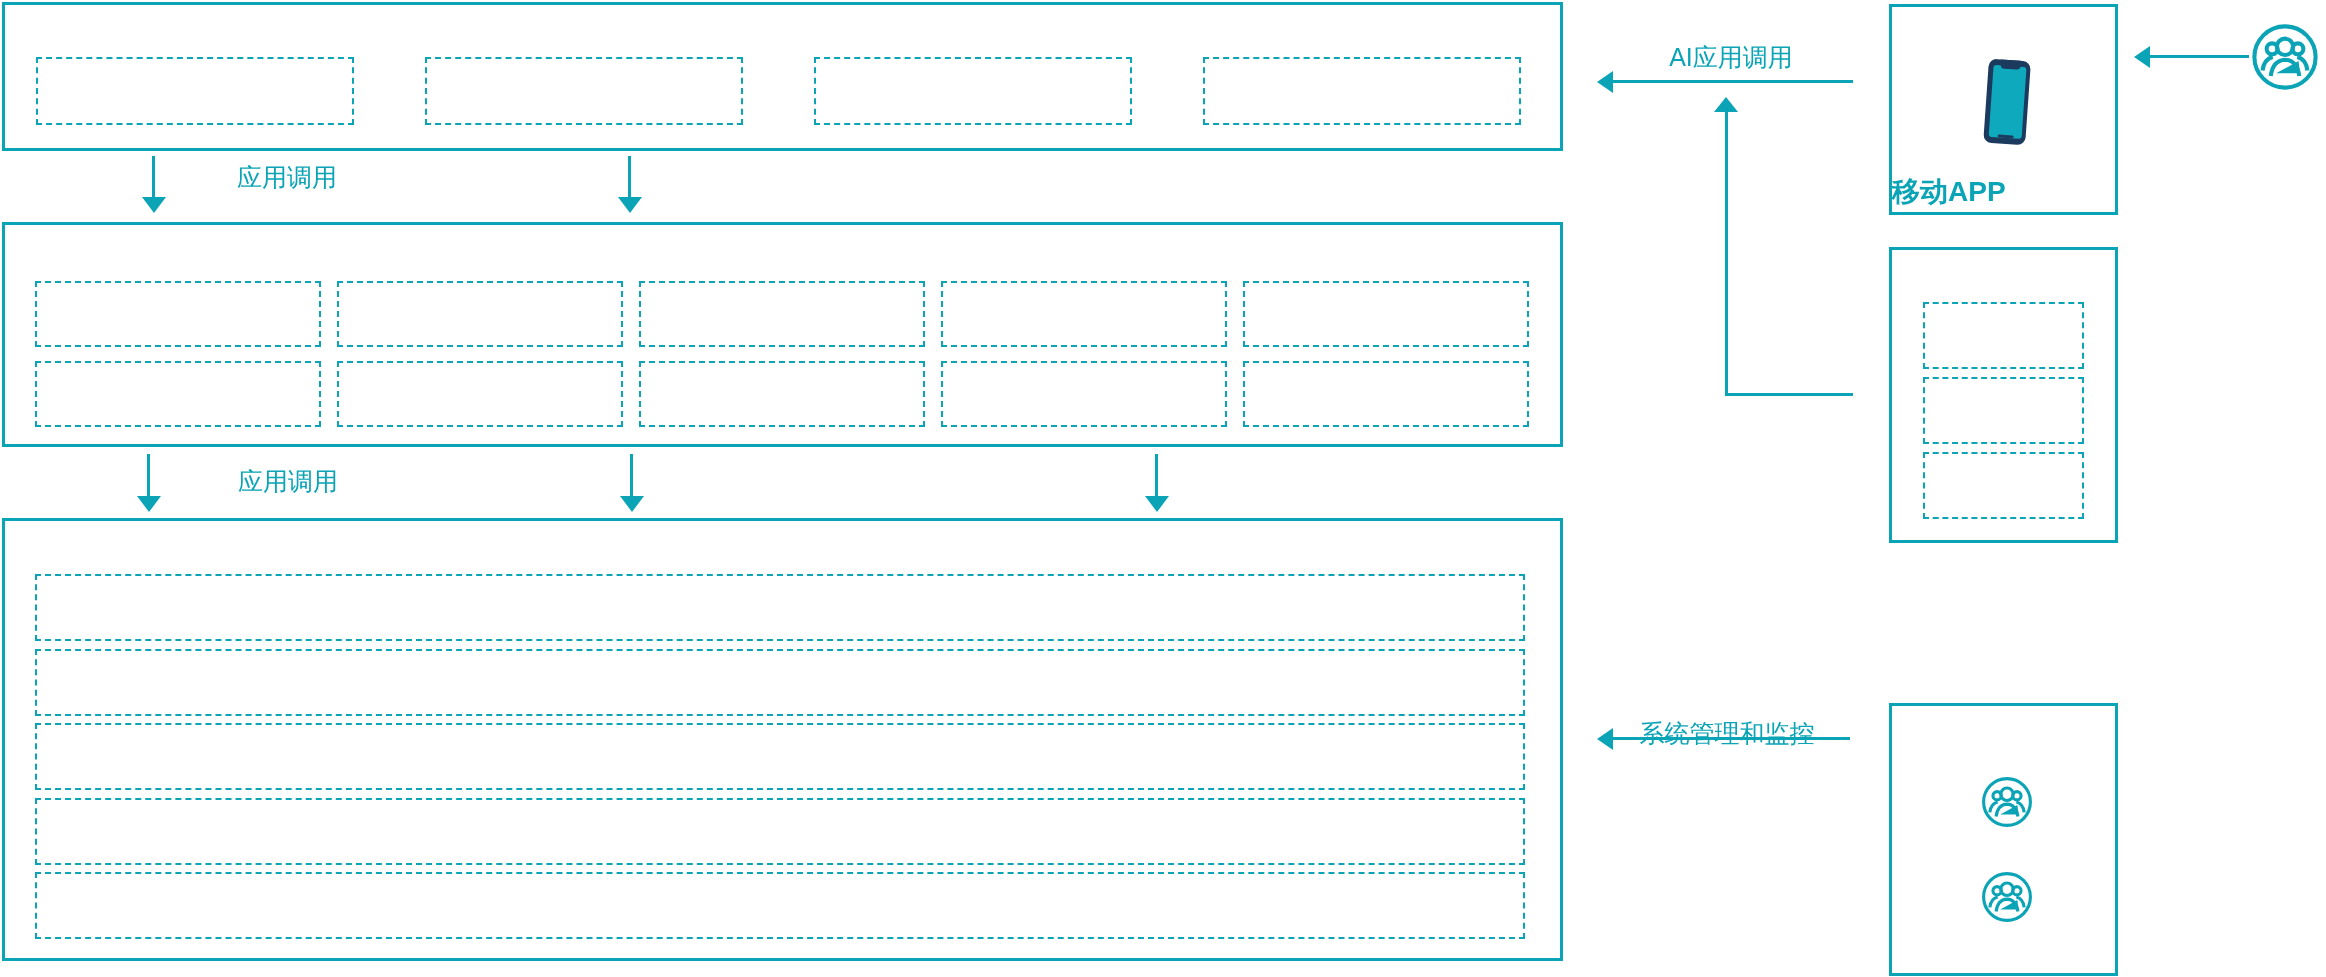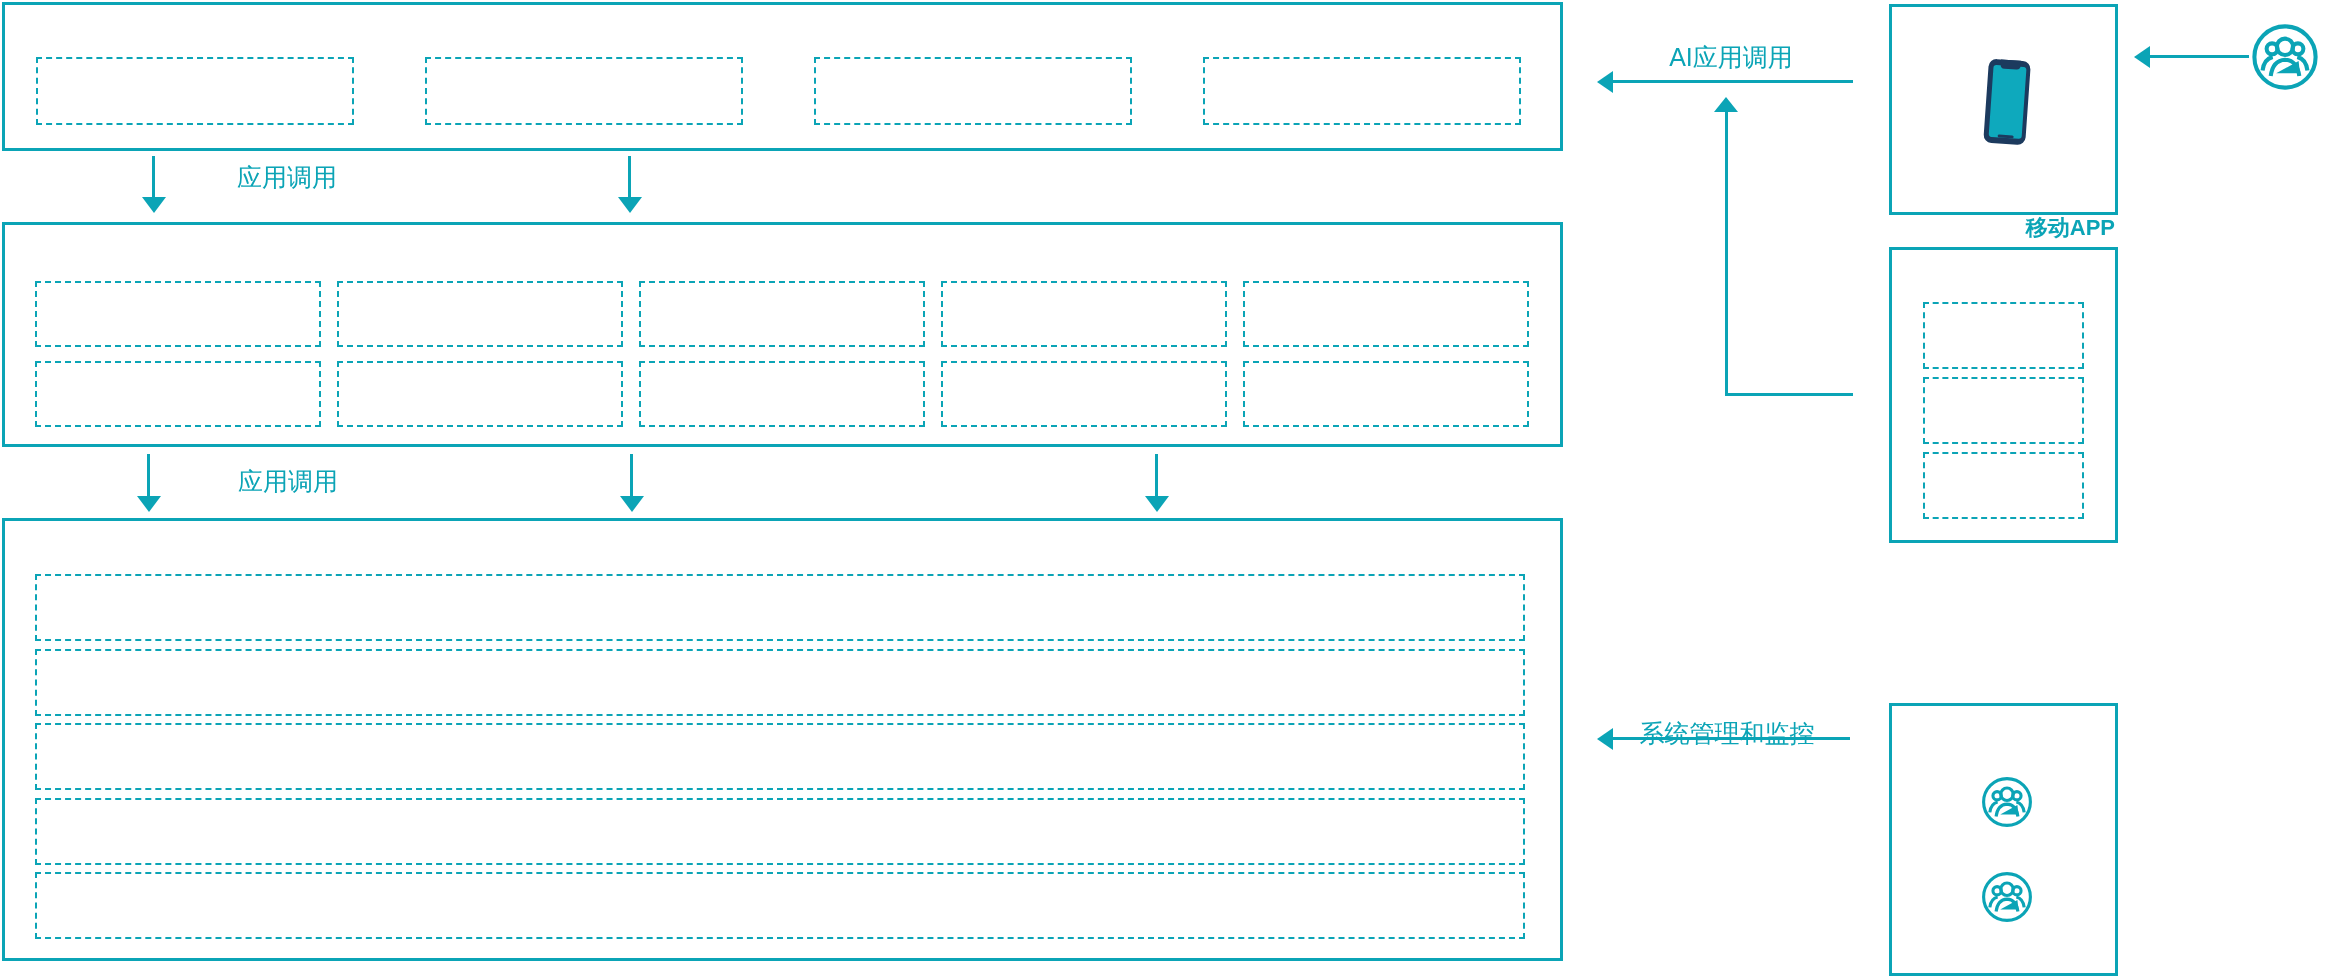--- a/index.html
+++ b/index.html
@@ -40,21 +40,21 @@
     position:absolute;left:0;top:0;width:0;height:0;
     border-top:11px solid transparent;border-bottom:11px solid transparent;
     border-right:16px solid var(--accent);
   }
   .head-up{
     position:absolute;width:0;height:0;
     border-left:12px solid transparent;border-right:12px solid transparent;
     border-bottom:15px solid var(--accent);
   }
   .icon{position:absolute;}
-  .mobile-label{position:absolute;left:0;right:0;text-align:right;color:var(--accent);font-weight:bold;font-size:22px;margin-top:40px;}
+  .mobile-label{position:absolute;left:0;right:0;text-align:left;color:var(--accent);font-weight:bold;font-size:28px;}
 </style>
 </head>
 <body>
 
 <div class="canvas">
 
   <div class="solid-box" id="top-layer" style="left:2px;top:2px;width:1561px;height:149px;">
       <div class="dashed" style="left: 31px; top: 52px; width: 318px; height: 68px;"></div>
       <div class="dashed" style="left: 420px; top: 52px; width: 318px; height: 68px;"></div>
       <div class="dashed" style="left: 809px; top: 52px; width: 318px; height: 68px;"></div>

